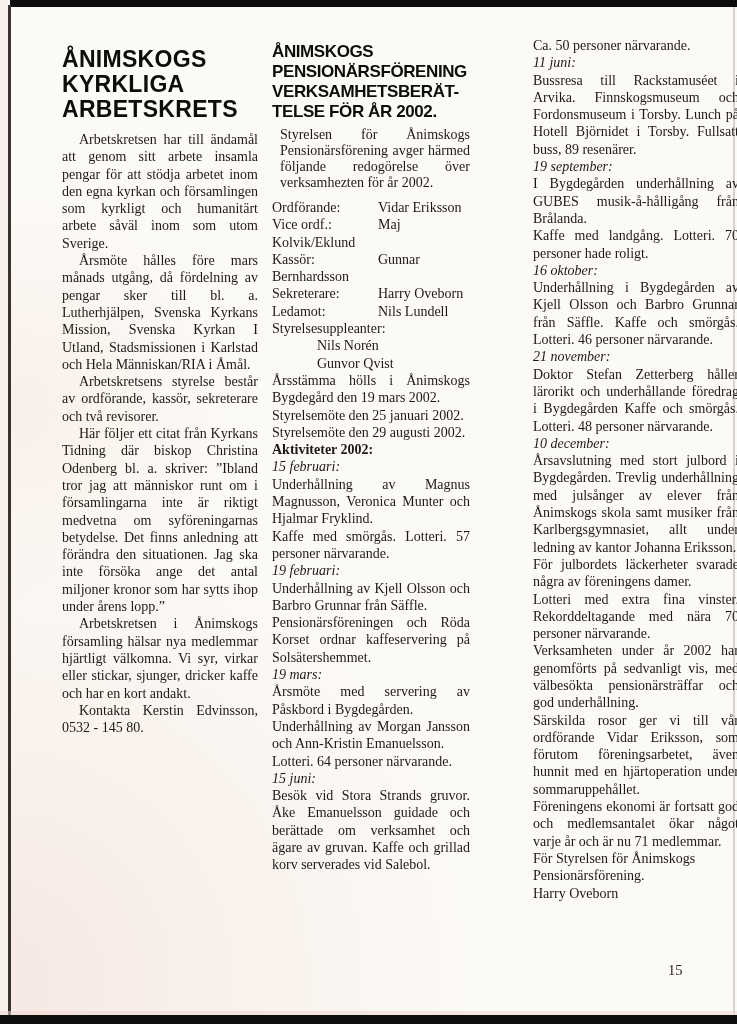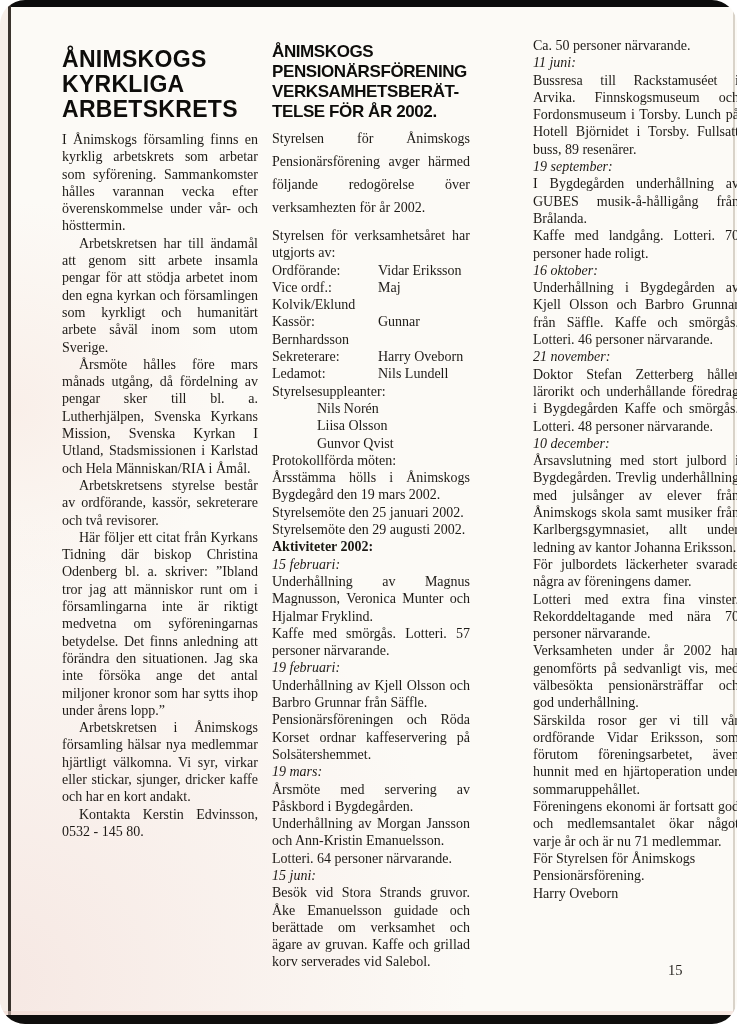--- a/index.html
+++ b/index.html
@@ -2,21 +2,20 @@
 <html lang="sv"><head>
 <meta charset="utf-8">
 <style>
   html,body { margin:0; padding:0; background:#ffffff; }
   .scan {
     position:relative; width:737px; height:1024px; overflow:hidden;
     background:
       radial-gradient(circle at 0% 96%, #f6e8e3 0%, rgba(252,250,246,0) 38%),
       radial-gradient(circle at 2% 40%, #f9efe9 0%, rgba(252,250,246,0) 22%),
       #fcfaf6;
-    border-radius: 25px;
   }
   
   .bar-top    { position:absolute; top:0; left:10px; right:0; height:7px; background:#0c0c0c; }
   .bar-bottom { position:absolute; bottom:0; left:0; right:0; height:9px; background:#0f0e0d; }
   .bar-bottom-blush { position:absolute; bottom:9px; left:0; right:0; height:4px; background:rgba(240,215,208,0.55); }
   .edge-left-strip { position:absolute; left:0; top:0; bottom:0; width:8px; background:#f7efe9; }
   .edge-left-line  { position:absolute; left:8px; top:5px; bottom:8px; width:3px; background:#3a332d; }
   .edge-right-line { position:absolute; right:2px; top:7px; bottom:9px; width:2px; background:#d9d3c9; }
 
   .content {
@@ -38,21 +37,21 @@
   }
   .h-sub {
     font-family:"Liberation Sans","DejaVu Sans",sans-serif;
     font-weight:700; font-size:17px; line-height:20px; letter-spacing:-0.4px;
     margin:0 0 5px 0; color:#0e0d0b; white-space:pre-line;
   }
 
   .blk { margin:0; }
   .blk.p, .blk.p-indent, .blk.p-tight { text-align:justify; }
   .blk.p-indent { text-indent:17px; }
-  .blk.p-tight  { line-height:23px; margin-bottom:8px; }
+  .blk.p-tight  { line-height:16px; margin-bottom:8px;margin-left:8px; }
   .blk.date { font-style:italic; }
   .blk.bold { font-weight:700; }
   .blk.name { padding-left:45px; }
   .blk.sig  { }
   .kv-label { display:inline-block; width:106px; }
 
   .pageno {
     position:absolute; left:668px; top:962px;
     font-family:"Liberation Serif","DejaVu Serif",serif;
     font-size:14.5px; color:#2a2723;text-align:center;
@@ -68,48 +67,44 @@
   <div class="edge-right-line"></div>
   <div class="bar-bottom-blush"></div>
   <div class="bar-bottom"></div>
 
   <div class="content">
     <section class="col col1">
       <h1 class="h-main">ÅNIMSKOGS
 KYRKLIGA
 ARBETSKRETS</h1>
       <div>
-          <div class="blk p">I Ånimskogs församling finns en kyrklig arbetskrets som arbetar som syförening. Sammankomster hålles varannan vecka efter överenskommelse under vår- och hösttermin.</div>
           <div class="blk p-indent">Arbetskretsen har till ändamål att genom sitt arbete insamla pengar för att stödja arbetet inom den egna kyrkan och församlingen som kyrkligt och humanitärt arbete såväl inom som utom Sverige.</div>
           <div class="blk p-indent">Årsmöte hålles före mars månads utgång, då fördelning av pengar sker till bl. a. Lutherhjälpen, Svenska Kyrkans Mission, Svenska Kyrkan I Utland, Stadsmissionen i Karlstad och Hela Människan/RIA i Åmål.</div>
           <div class="blk p-indent">Arbetskretsens styrelse består av ordförande, kassör, sekreterare och två revisorer.</div>
           <div class="blk p-indent">Här följer ett citat från Kyrkans Tidning där biskop Christina Odenberg bl. a. skriver: ”Ibland tror jag att människor runt om i församlingarna inte är riktigt medvetna om syföreningarnas betydelse. Det finns anledning att förändra den situationen. Jag ska inte försöka ange det antal miljoner kronor som har sytts ihop under årens lopp.”</div>
           <div class="blk p-indent">Arbetskretsen i Ånimskogs församling hälsar nya medlemmar hjärtligt välkomna. Vi syr, virkar eller stickar, sjunger, dricker kaffe och har en kort andakt.</div>
           <div class="blk p-indent">Kontakta Kerstin Edvinsson, 0532 - 145 80.</div>
         </div>
     </section>
 
     <section class="col col2">
       <h2 class="h-sub">ÅNIMSKOGS
 PENSIONÄRSFÖRENING
 VERKSAMHETSBERÄT-
 TELSE FÖR ÅR 2002.</h2>
       <div>
           <div class="blk p-tight">Styrelsen för Ånimskogs Pensionärsförening avger härmed följande redogörelse över verksamhezten för år 2002.</div>
-          <div class="blk p">Styrelsen för verksamhetsåret har utgjorts av:</div>
           <div class="blk kv"><span class="kv-label">Ordförande:</span><span>Vidar Eriksson</span></div>
           <div class="blk kv"><span class="kv-label">Vice ordf.:</span><span>Maj Kolvik/Eklund</span></div>
           <div class="blk kv"><span class="kv-label">Kassör:</span><span>Gunnar Bernhardsson</span></div>
           <div class="blk kv"><span class="kv-label">Sekreterare:</span><span>Harry Oveborn</span></div>
           <div class="blk kv"><span class="kv-label">Ledamot:</span><span>Nils Lundell</span></div>
           <div class="blk p">Styrelsesuppleanter:</div>
           <div class="blk name">Nils Norén</div>
-          <div class="blk name">Liisa Olsson</div>
           <div class="blk name">Gunvor Qvist</div>
-          <div class="blk p">Protokollförda möten:</div>
           <div class="blk p">Årsstämma hölls i Ånimskogs Bygdegård den 19 mars 2002.</div>
           <div class="blk p">Styrelsemöte den 25 januari 2002.</div>
           <div class="blk p">Styrelsemöte den 29 augusti 2002.</div>
           <div class="blk bold">Aktiviteter 2002:</div>
           <div class="blk date">15 februari:</div>
           <div class="blk p">Underhållning av Magnus Magnusson, Veronica Munter och Hjalmar Fryklind.</div>
           <div class="blk p">Kaffe med smörgås. Lotteri. 57 personer närvarande.</div>
           <div class="blk date">19 februari:</div>
           <div class="blk p">Underhållning av Kjell Olsson och Barbro Grunnar från Säffle.</div>
           <div class="blk p">Pensionärsföreningen och Röda Korset ordnar kaffeservering på Solsätershemmet.</div>

